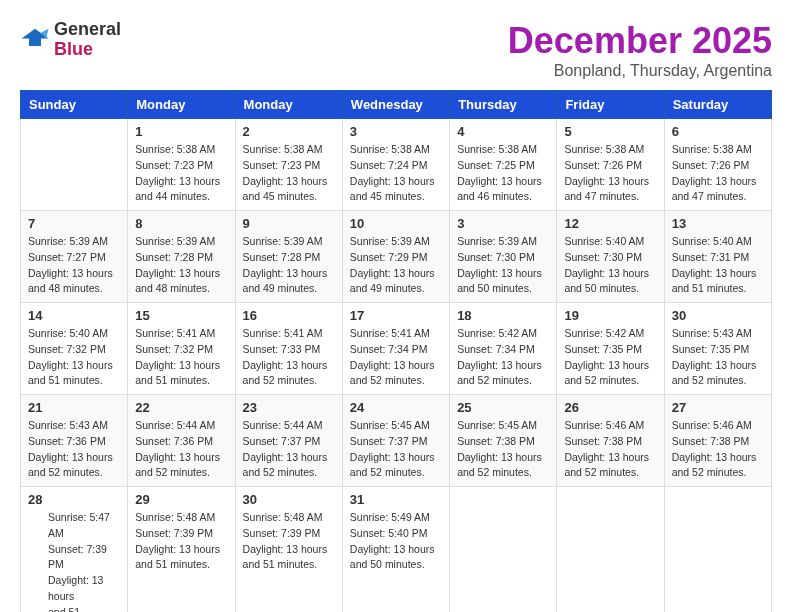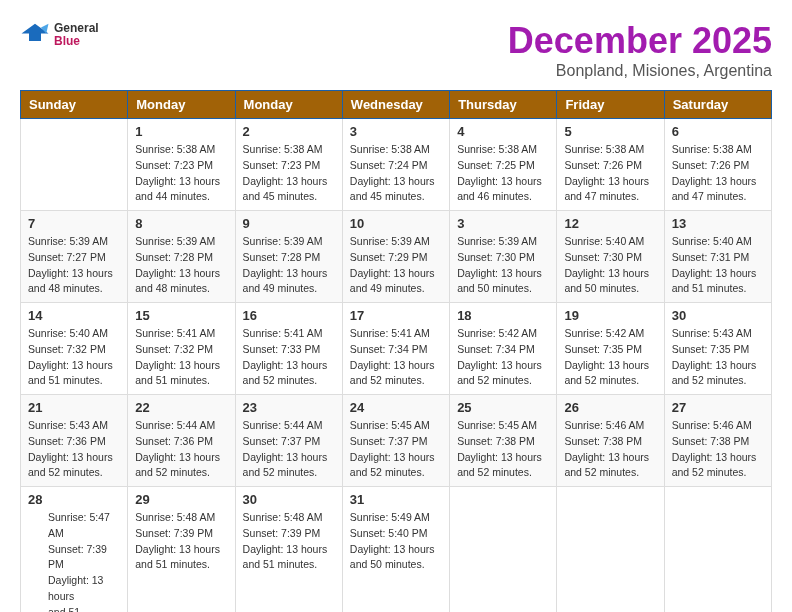--- a/index.html
+++ b/index.html
@@ -17,21 +17,21 @@
       margin-bottom: 10px;
     }
     .logo {
       display: flex;
       align-items: center;
       gap: 4px;
     }
     .logo-text {
       display: flex;
       flex-direction: column;
-      font-size: 12px;
+      font-size: 18px;
       font-weight: bold;
       line-height: 1.1;
     }
     .logo-general { color: #333; }
     .logo-blue { color: #be185d; }
     .logo-bird {
       width: 30px;
       height: 30px;
     }
     .title-section {
@@ -45,21 +45,21 @@
     .location {
       font-size: 16px;
       color: #555;
     }
     .calendar {
       width: 100%;
       border-collapse: collapse;
       border: 1px solid #ccc;
     }
     .calendar th {
-      background-color: #a16207;
+      background-color: #1d4ed8;
       color: white;
       text-align: left;
       padding: 6px 8px;
       font-size: 13px;
       border: 1px solid #1a5fa8;
     }
     .calendar td {
       vertical-align: top;
       padding: 5px 7px;
       border: 1px solid #ddd;
@@ -95,21 +95,21 @@
       <polygon points="20,5 38,18 28,18 28,28 12,28 12,18 2,18" fill="#1a6bbd"></polygon>
       <polygon points="28,10 38,5 35,18" fill="#4da6e8"></polygon>
     </svg>
     <div class="logo-text">
       <span class="logo-general">General</span>
       <span class="logo-blue">Blue</span>
     </div>
   </div>
   <div class="title-section">
     <div class="month-title">December 2025</div>
-    <div class="location">Bonpland, Misiones, Argentina</div>
+    <div class="location">Bonpland, Thursday, Argentina</div>
   </div>
 </div>
 
 <table class="calendar">
   <thead>
     <tr>
     <th>Sunday</th>
         <th>Monday</th>
         <th>Monday</th>
         <th>Wednesday</th>

